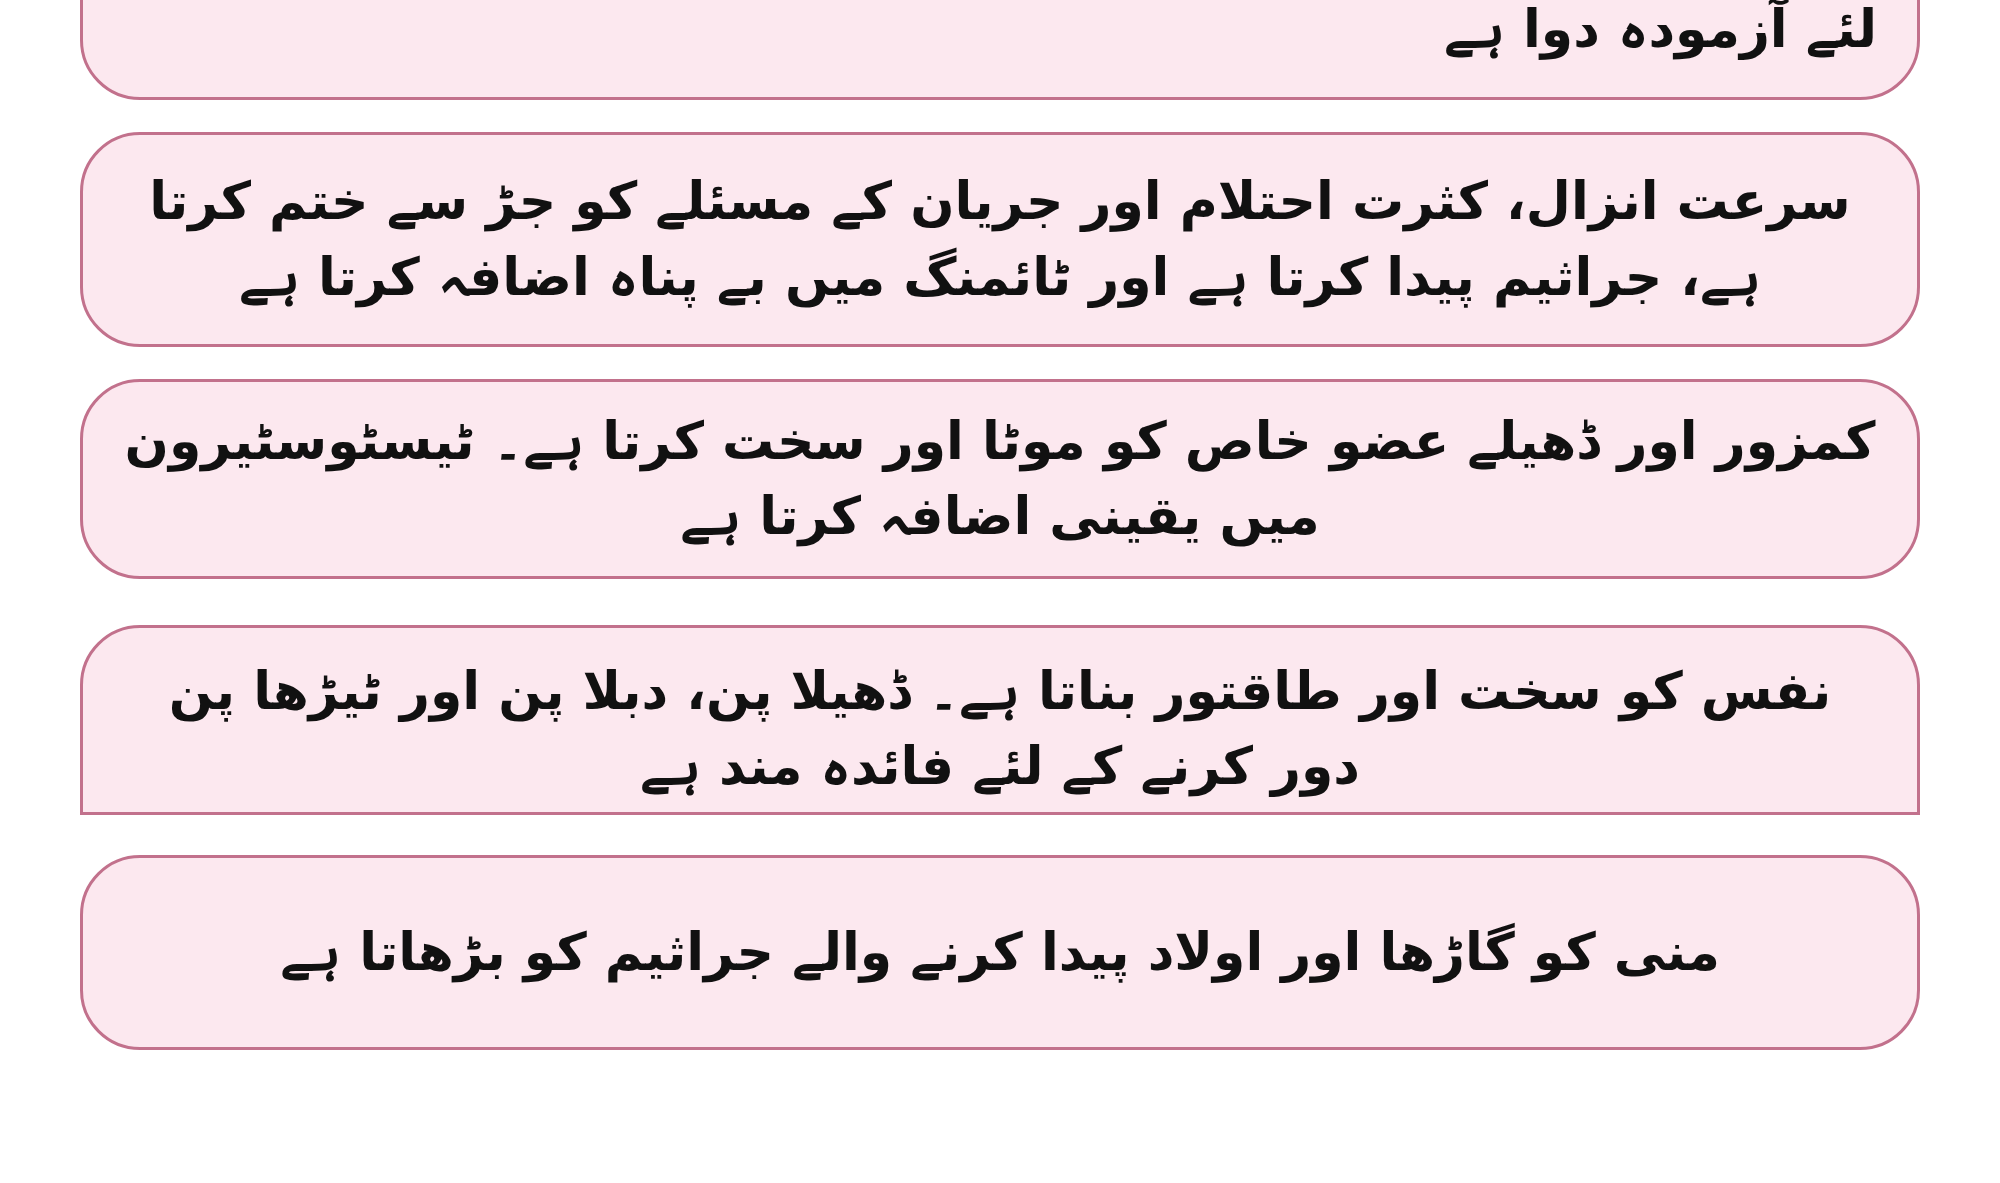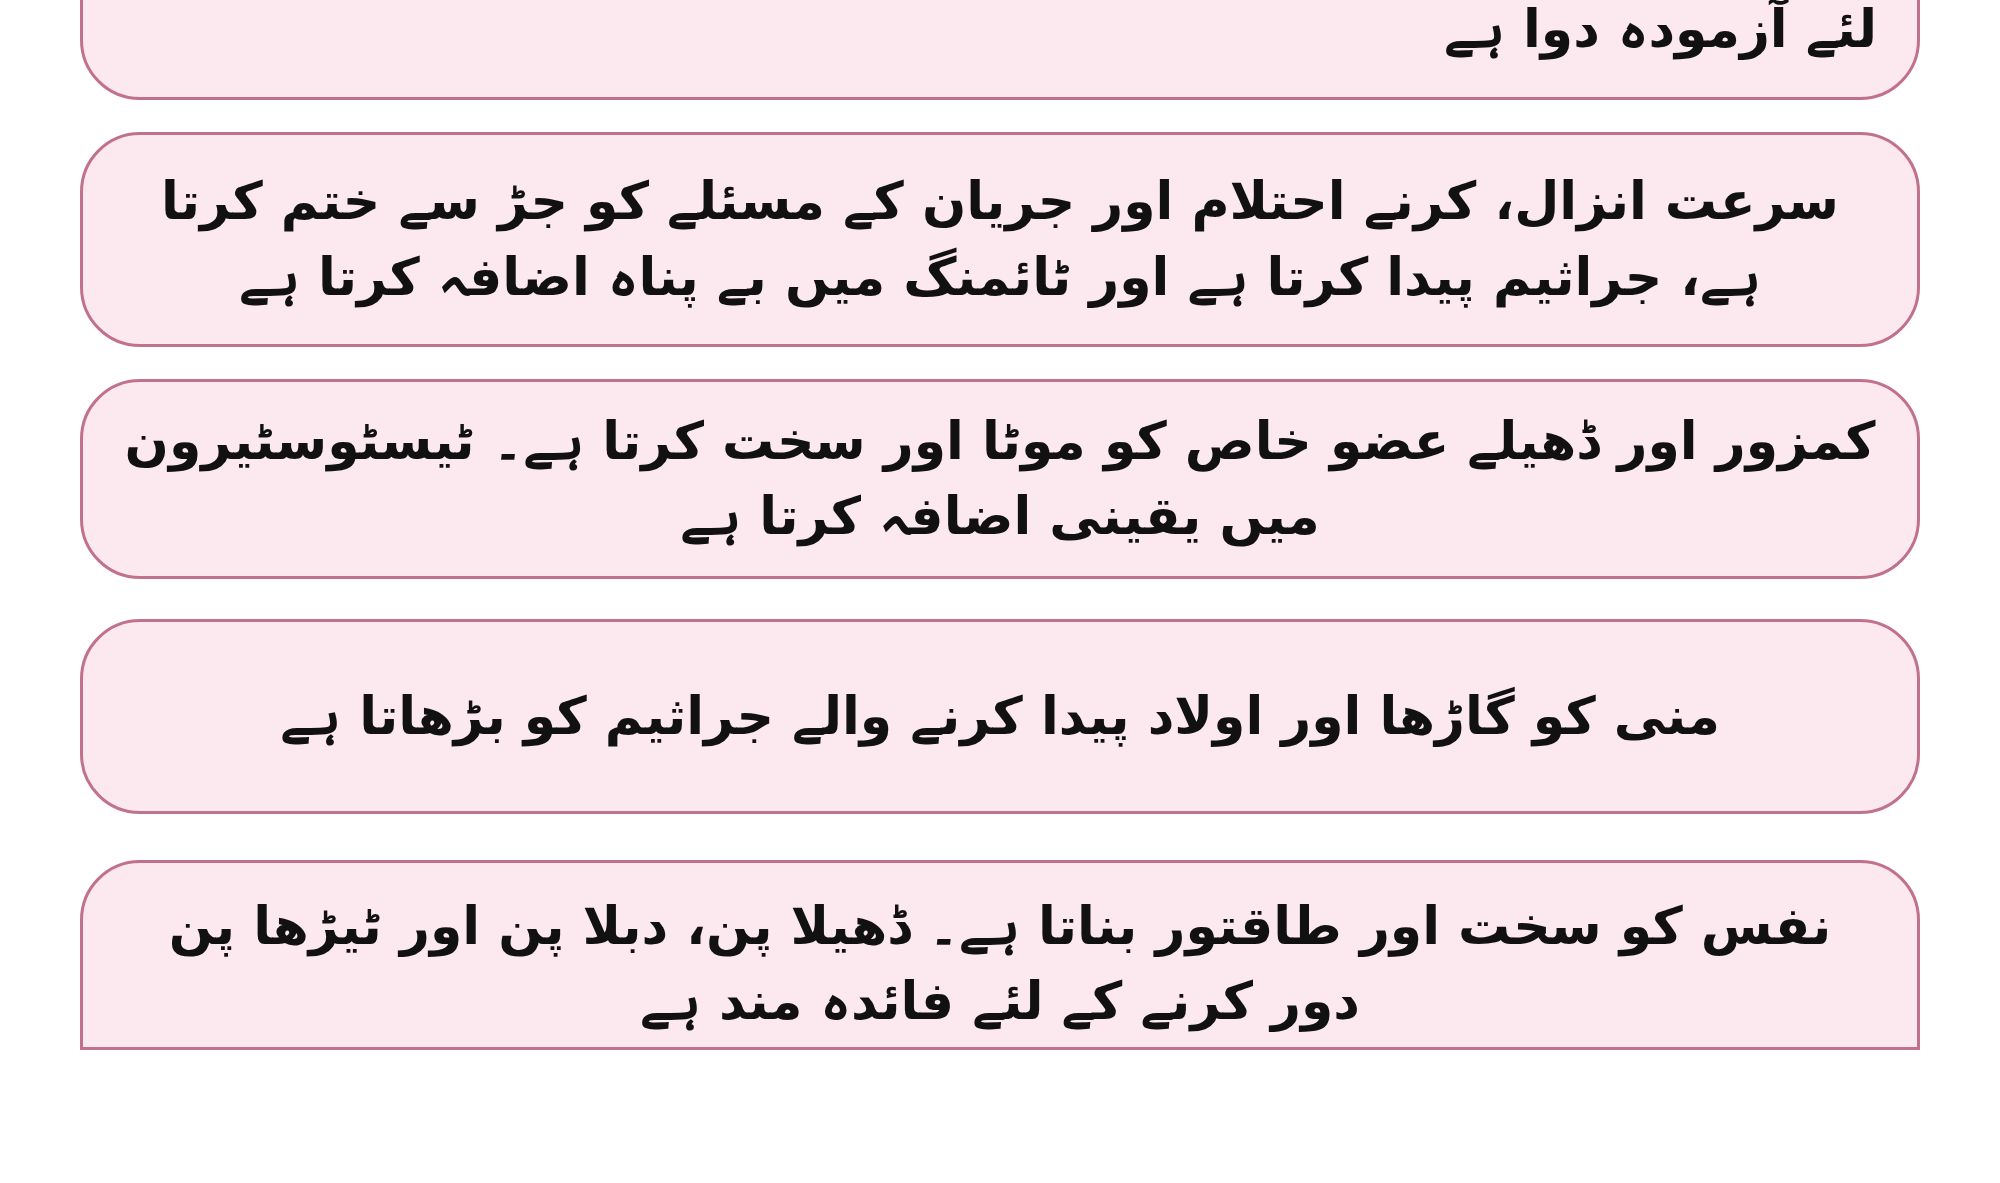--- a/index.html
+++ b/index.html
@@ -83,28 +83,28 @@
 </head>
 <body>
 
 <div class="page">
 
   <div class="card card-0">
     <span class="card-text">لئے آزمودہ دوا ہے</span>
   </div>
 
   <div class="card card-1">
-    <span class="card-text">سرعت انزال، کرنے احتلام اور جریان کے مسئلے کو جڑ سے ختم کرتا ہے، جراثیم پیدا کرتا ہے اور ٹائمنگ میں بے پناہ اضافہ کرتا ہے</span>
+    <span class="card-text">سرعت انزال، کثرت احتلام اور جریان کے مسئلے کو جڑ سے ختم کرتا ہے، جراثیم پیدا کرتا ہے اور ٹائمنگ میں بے پناہ اضافہ کرتا ہے</span>
   </div>
 
   <div class="card card-2">
     <span class="card-text">کمزور اور ڈھیلے عضو خاص کو موٹا اور سخت کرتا ہے۔ ٹیسٹوسٹیرون میں یقینی اضافہ کرتا ہے</span>
   </div>
 
+  <div class="card card-4">
+    <span class="card-text">نفس کو سخت اور طاقتور بناتا ہے۔ ڈھیلا پن، دبلا پن اور ٹیڑھا پن دور کرنے کے لئے فائدہ مند ہے</span>
+  </div>
+
   <div class="card card-3">
     <span class="card-text">منی کو گاڑھا اور اولاد پیدا کرنے والے جراثیم کو بڑھاتا ہے</span>
-  </div>
-
-  <div class="card card-4">
-    <span class="card-text">نفس کو سخت اور طاقتور بناتا ہے۔ ڈھیلا پن، دبلا پن اور ٹیڑھا پن دور کرنے کے لئے فائدہ مند ہے</span>
   </div>
 
 </div>
 
 </body></html>

